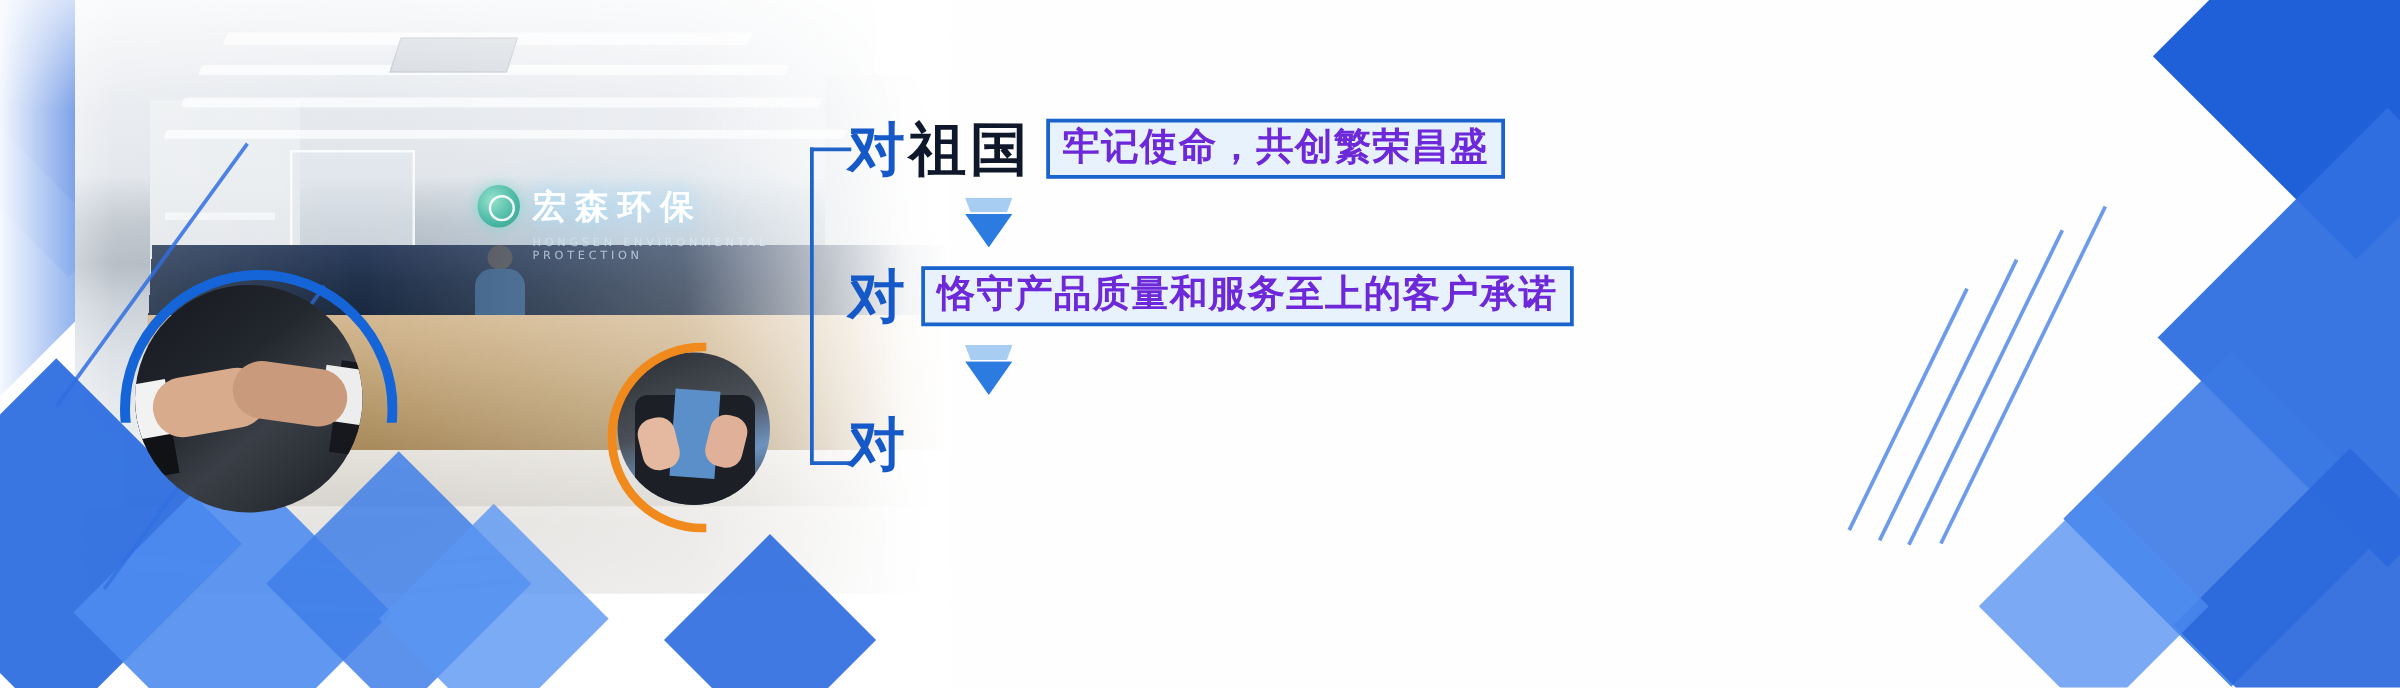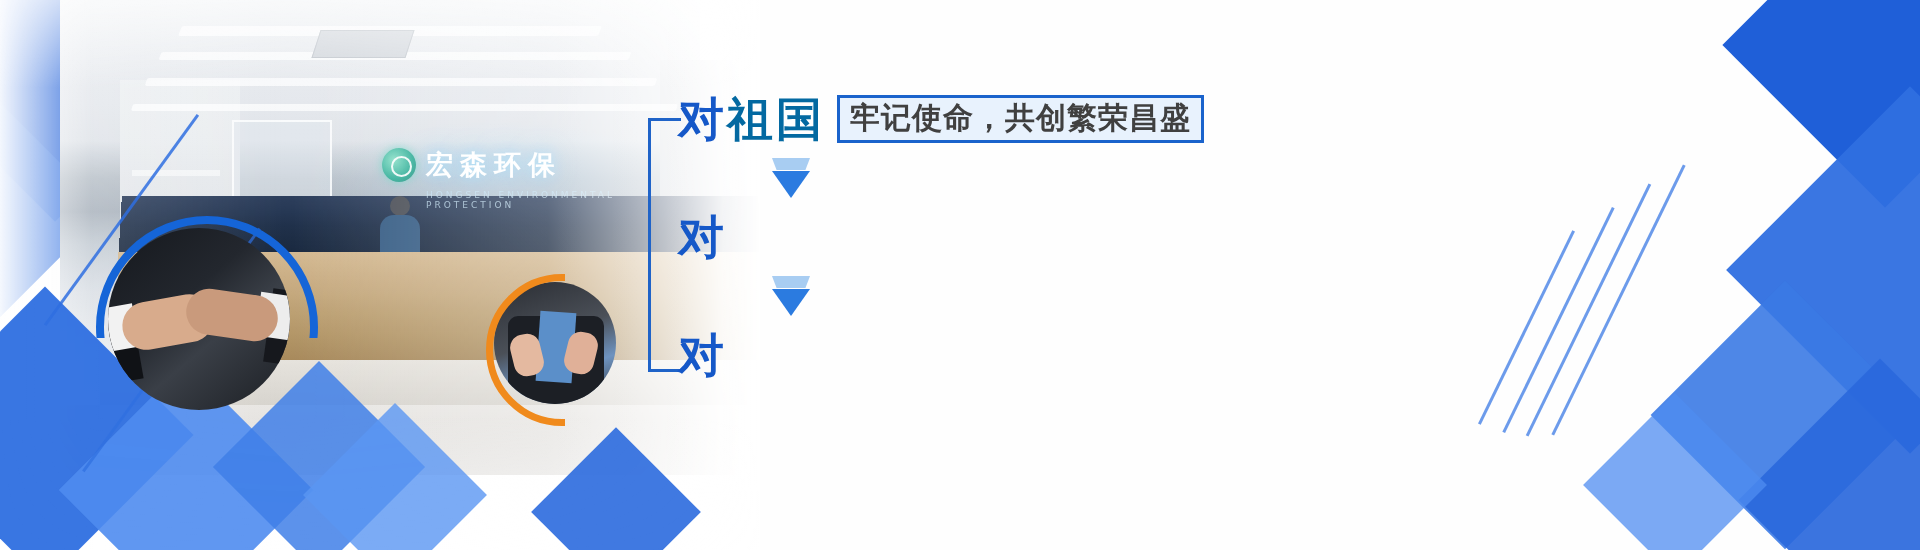--- a/index.html
+++ b/index.html
@@ -157,26 +157,26 @@
     position:absolute;left:0;top:30px;width:30px;height:248px;
     border-left:3px solid #1f63c8;border-top:3px solid #1f63c8;border-bottom:3px solid #1f63c8;
   }
   .rows{position:absolute;left:30px;top:0;width:730px;}
   .row{display:flex;align-items:center;height:62px;}
   .row-title{
     font-size:46px;font-weight:700;letter-spacing:1px;white-space:nowrap;line-height:1;
     display:flex;align-items:baseline;
   }
   .t-prefix{color:#1558c8;}
-  .t-subject{color:#0369a1;margin-left:2px;letter-spacing:3px;}
+  .t-subject{color:#0f172a;margin-left:2px;letter-spacing:3px;}
   .phrase{
     margin-left:12px;
     border:3px solid #1a63cc;
     background:#e8f2fd;
-    color:#404040;
+    color:#6d28d9;
     font-size:30px;font-weight:700;letter-spacing:1px;
     padding:5px 10px 7px 10px;
     white-space:nowrap;line-height:1;
   }
   .arrow-wrap{height:56px;display:flex;align-items:center;padding-left:92px;}
   .arrow{position:relative;width:42px;height:40px;}
   .arrow .top{
     position:absolute;left:2px;top:0;width:38px;height:12px;
     background:#a8cdf2;clip-path:polygon(0 0,100% 0,88% 100%,12% 100%);
   }
@@ -278,20 +278,21 @@
         <div class="arrow">
           <div class="top"></div>
           <div class="bot"></div>
         </div>
       </div>
 
       <div class="row">
         <div class="row-title">
           <span class="t-prefix">对</span>
         </div>
+        <div class="phrase">恪守产品质量和服务至上的客户承诺</div>
       </div>
 
       <div class="arrow-wrap">
         <div class="arrow">
           <div class="top"></div>
           <div class="bot"></div>
         </div>
       </div>
 
       <div class="row">

